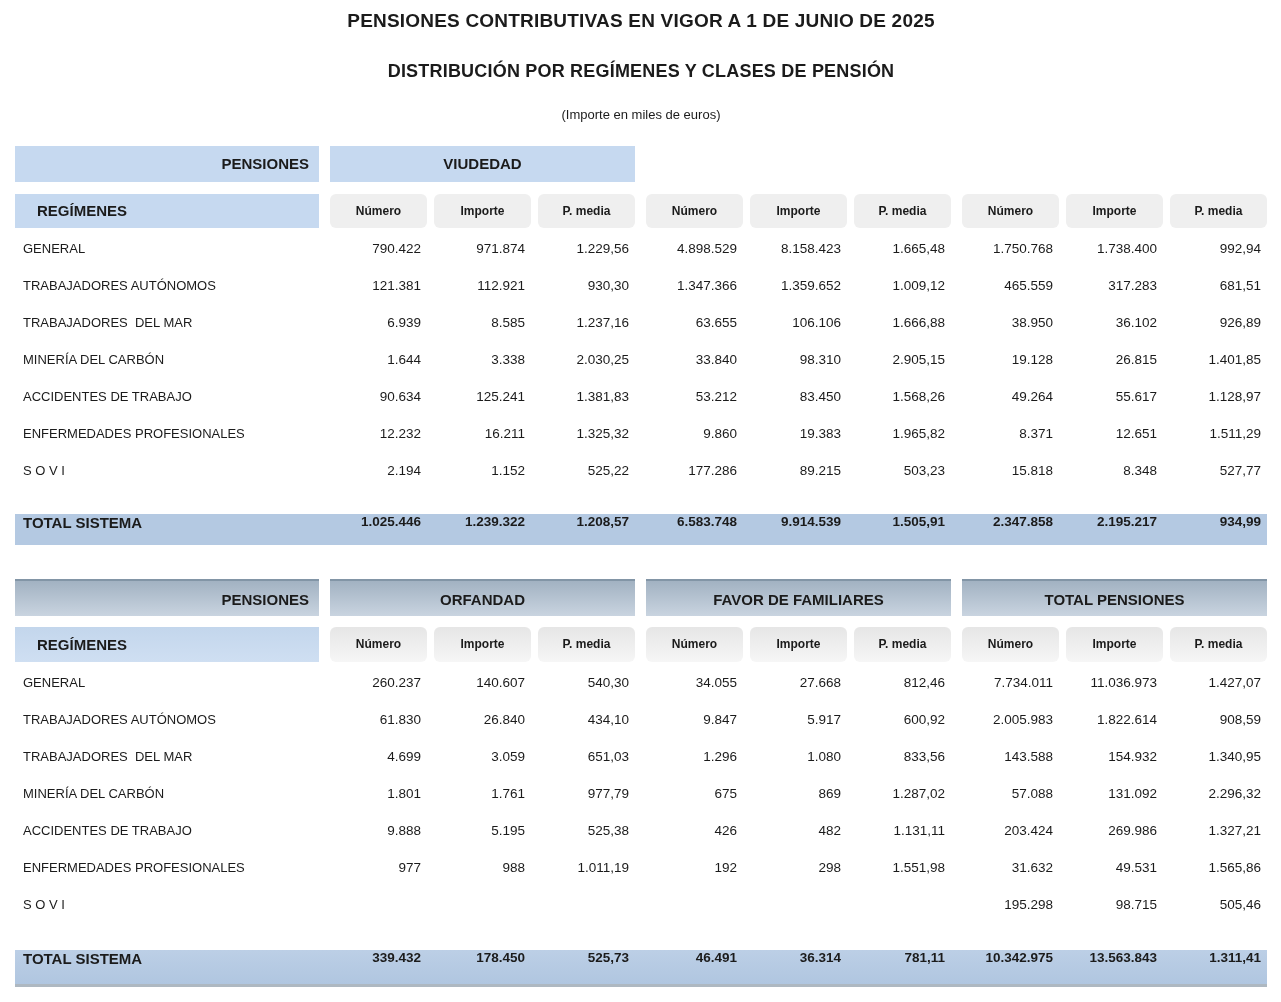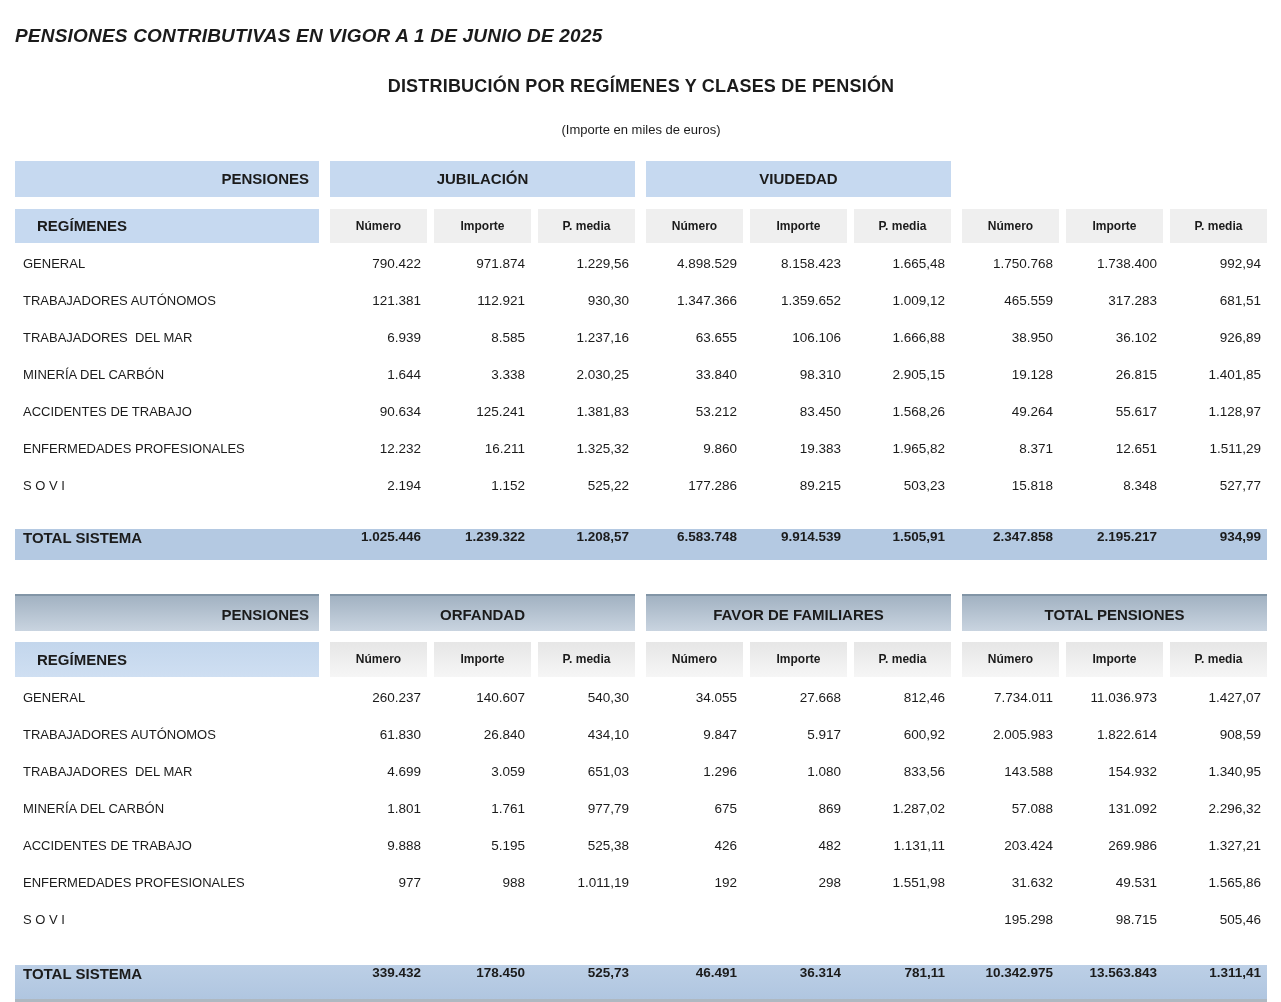--- a/index.html
+++ b/index.html
@@ -4,21 +4,21 @@
 <style>
   html,body { margin:0; padding:0; background:#ffffff; }
   body {
     width:1281px; height:1002px; overflow:hidden;
     font-family:"Liberation Sans", sans-serif;
     color:var(--text,#1b1b1b);
     -webkit-font-smoothing:antialiased;
   }
   .page { padding:10px 14px 0 15px; }
 
-  .title    { text-align:left; font-weight:bold; font-size:19px; margin-top:15px; letter-spacing:.2px;font-style:italic; }
+  .title    { text-align:center; font-weight:bold; font-size:19px; margin-top:0; letter-spacing:.2px; }
   .subtitle { text-align:center; font-weight:bold; font-size:18px; margin-top:29px; letter-spacing:.2px; }
   .note     { text-align:center; font-size:13px;  margin-top:25px; }
 
   .ptable { margin-top:24px; }
   .t2     { margin-top:34px; }
 
   .hrow, .drow, .trow { display:flex; align-items:flex-start; }
 
   
   .corner        { width:304px; box-sizing:border-box; }
@@ -37,21 +37,21 @@
 
   .subs { margin-top:12px; }
   .subs .regimes {
     height:34px; line-height:34px;
     background:var(--header-blue,#c6d9f0);
     font-weight:bold; font-size:15px; padding-left:22px;
   }
   .subs .cell {
     height:34px; line-height:34px;
     background:var(--subheader-gray,#efefef);
-    font-weight:bold; font-size:12px; text-align:center; padding-right:0;
+    font-weight:bold; font-size:12px; text-align:center; padding-right:0;border-radius:6px;
   }
 
   
   .databody { margin-top:13px; }
   .drow { height:37px; font-size:13.5px; }
   .drow .rlabel { font-size:13px; }
 
   
   .trow {
     margin-top:14px; height:31px;
@@ -85,21 +85,20 @@
 <body>
 
 <div class="page">
   <div class="title">PENSIONES CONTRIBUTIVAS EN VIGOR A 1 DE JUNIO DE 2025</div>
   <div class="subtitle">DISTRIBUCIÓN POR REGÍMENES Y CLASES DE PENSIÓN</div>
   <div class="note">(Importe en miles de euros)</div>
 
   <section class="ptable">
       <div class="hrow groups">
         <div class="band corner">PENSIONES</div>
-        <div class="band group">JUBILACIÓN</div>
         <div class="band group">VIUDEDAD</div>
       </div>
       <div class="hrow subs">
         <div class="regimes corner">REGÍMENES</div>
         <div class="cell gs">Número</div>
         <div class="cell">Importe</div>
         <div class="cell">P. media</div>
         <div class="cell gs">Número</div>
         <div class="cell">Importe</div>
         <div class="cell">P. media</div>

